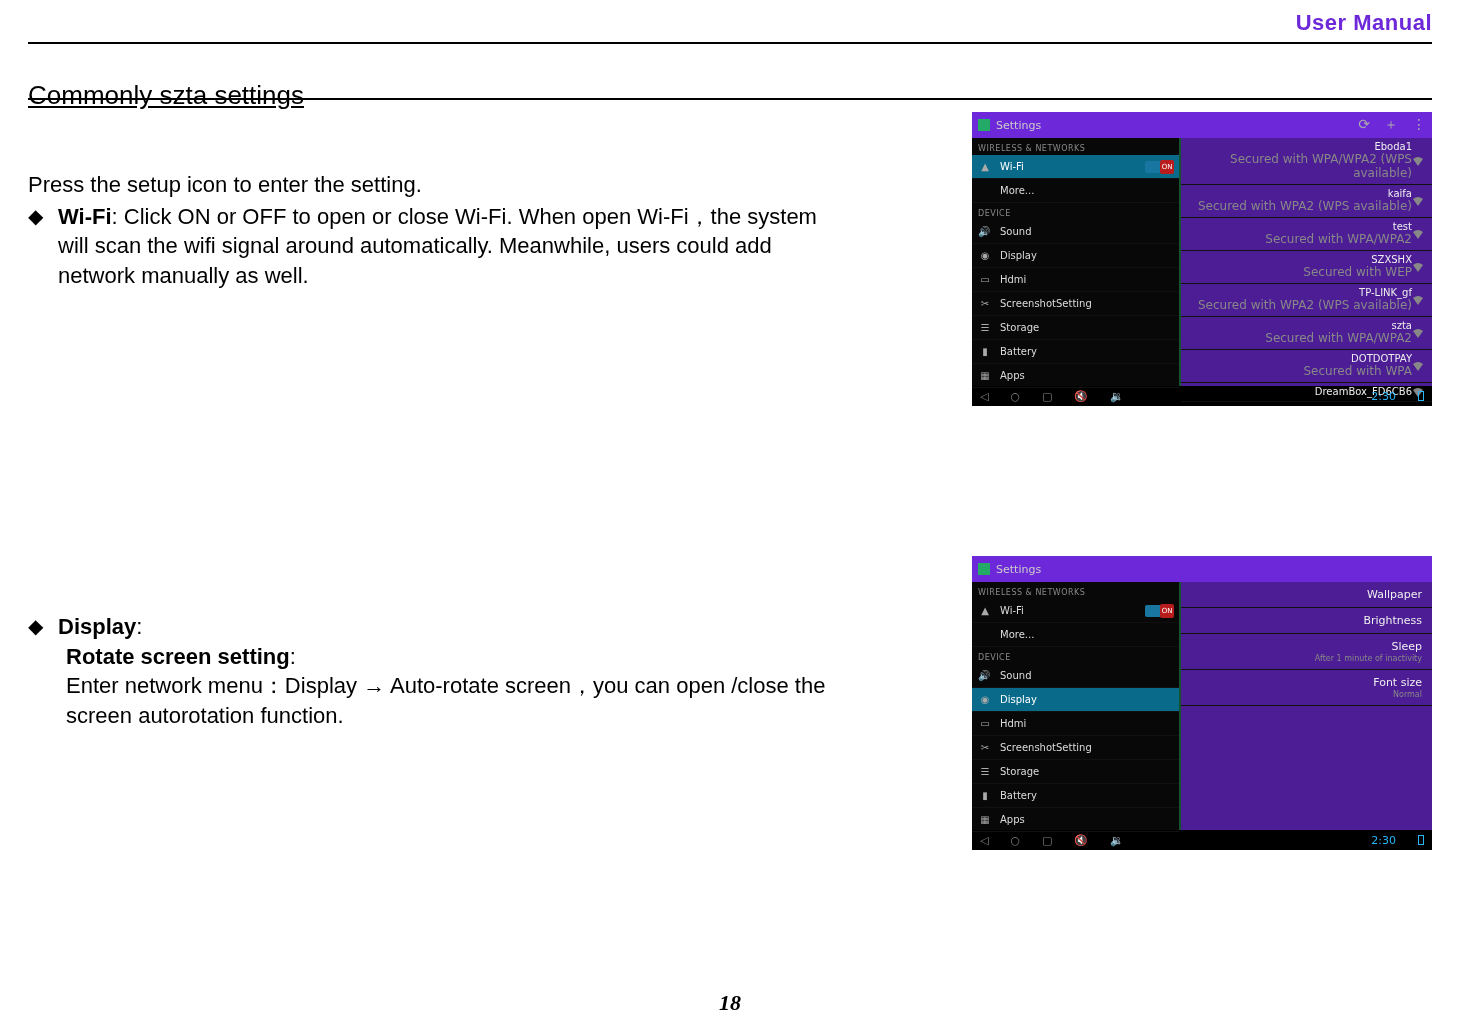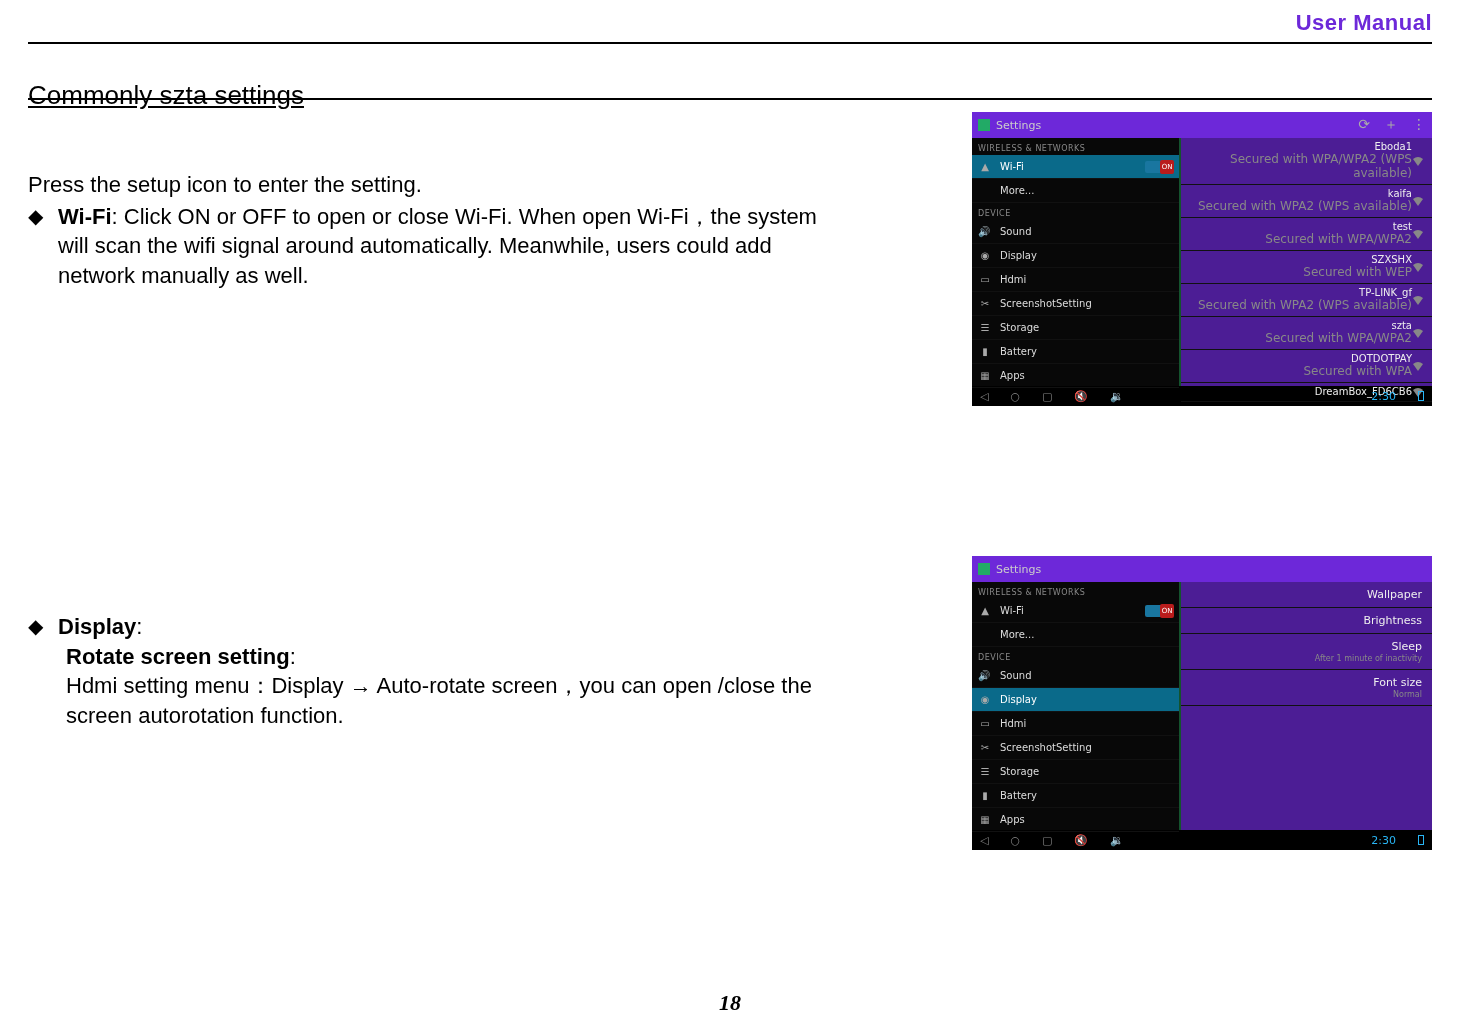--- a/index.html
+++ b/index.html
@@ -81,21 +81,21 @@
     <div class="bullet-item">
       <div class="diamond">◆</div>
       <div class="bullet-text">
         <div>
           <b>Display</b><span>:</span>
         </div>
         <div class="sub-indent">
           <b>Rotate screen setting</b><span>:</span>
         </div>
         <div class="sub-indent">
-          <span>Hdmi setting menu：Display </span><span>→</span><span> Auto-rotate screen，you can open /close the screen autorotation function.</span>
+          <span>Enter network menu：Display </span><span>→</span><span> Auto-rotate screen，you can open /close the screen autorotation function.</span>
         </div>
       </div>
     </div>
   </div>
 
   <div class="screenshot ss1">
     <div class="ss-titlebar">
       <div class="title">
         <span class="ss-settings-icon"></span>
         <span>Settings</span>

